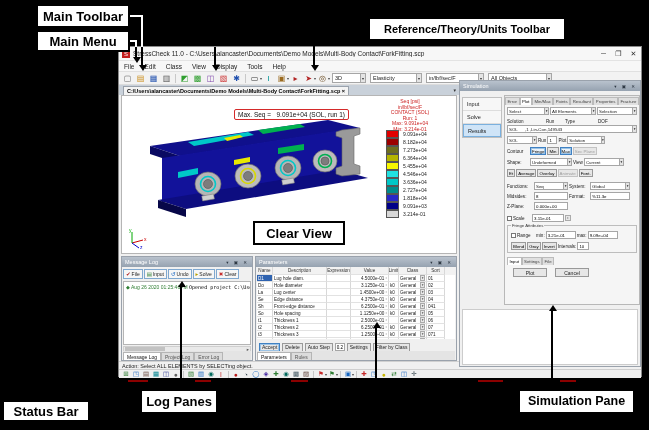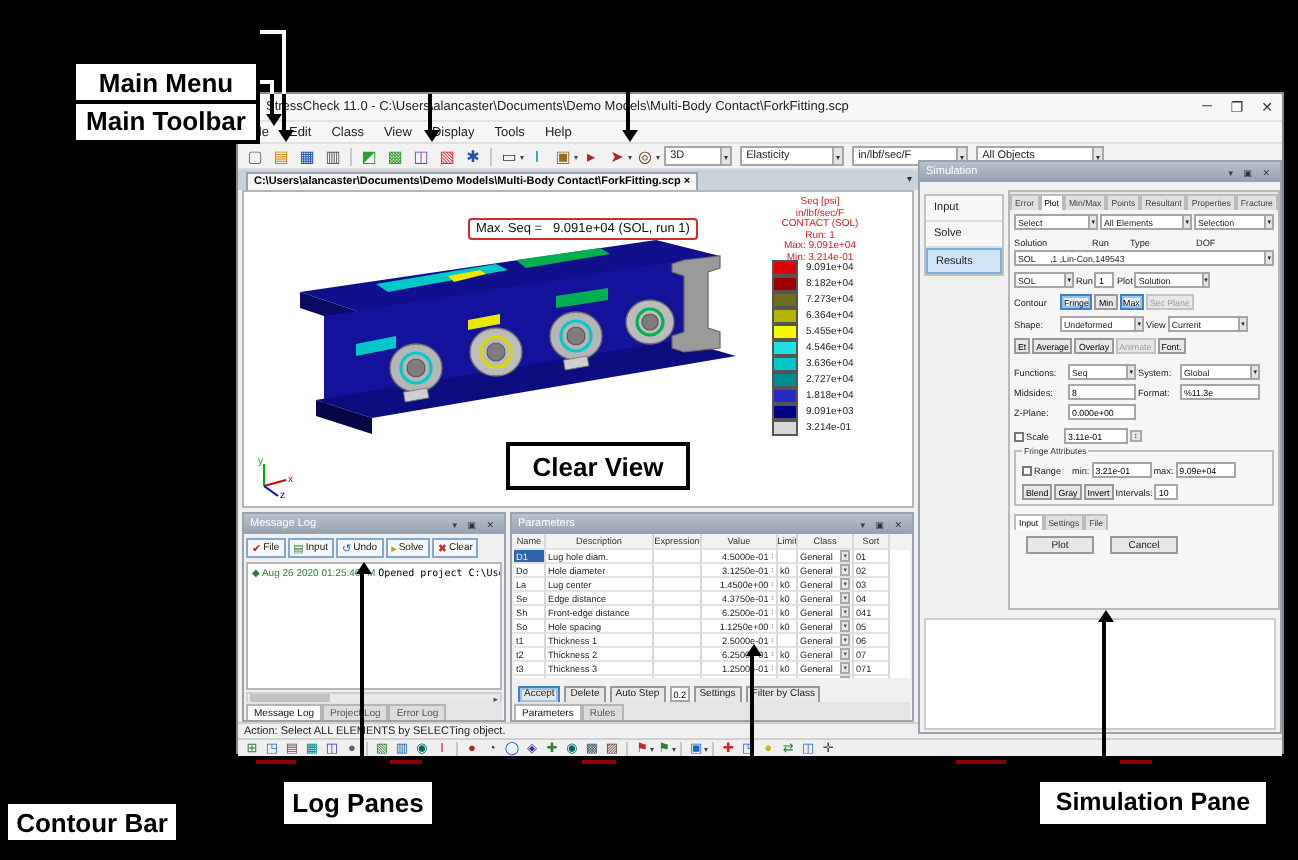--- a/index.html
+++ b/index.html
@@ -711,24 +711,25 @@
       <div id="simwhite"></div>
     </div>
   </div>
 
   <div class="redmark" style="left:128px;top:380px;width:20px;"></div>
   <div class="redmark" style="left:195px;top:380px;width:16px;"></div>
   <div class="redmark" style="left:291px;top:380px;width:17px;"></div>
   <div class="redmark" style="left:478px;top:380px;width:25px;"></div>
   <div class="redmark" style="left:560px;top:380px;width:16px;"></div>
 
-  <div class="co" style="left:36px;top:4px;width:94px;height:24px;font-size:13px;margin-top:44px;">Main Toolbar</div>
+  <div class="co" style="left:36px;top:4px;width:94px;height:24px;font-size:13px;">Main Toolbar</div>
   <div class="co" style="left:36px;top:30px;width:94px;height:22px;font-size:13px;">Main Menu</div>
+  <div class="co" style="left:368px;top:17px;width:198px;height:24px;font-size:11px;">Reference/Theory/Units Toolbar</div>
   <div class="co" style="left:253px;top:221px;width:92px;height:24px;font-size:13px;">Clear View</div>
-  <div class="co" style="left:2px;top:400px;width:88px;height:22px;font-size:13px;">Contour Bar</div>
+  <div class="co" style="left:2px;top:400px;width:88px;height:22px;font-size:13px;">Status Bar</div>
   <div class="co" style="left:140px;top:389px;width:78px;height:25px;font-size:13px;">Log Panes</div>
   <div class="co" style="left:518px;top:389px;width:117px;height:25px;font-size:12.5px;">Simulation Pane</div>
 
   <div class="wline" style="left:130px;top:15px;width:13px;height:2px;"></div>
   <div class="wline" style="left:141px;top:15px;width:2px;height:32px;"></div>
   <div class="arrow down" style="left:141px;top:47px;height:18px;"></div>
   <div class="wline" style="left:130px;top:40px;width:7px;height:2px;"></div>
   <div class="wline" style="left:135px;top:40px;width:2px;height:7px;"></div>
   <div class="arrow down" style="left:135px;top:47px;height:10px;"></div>
   <div class="arrow down" style="left:214px;top:47px;height:18px;"></div>

